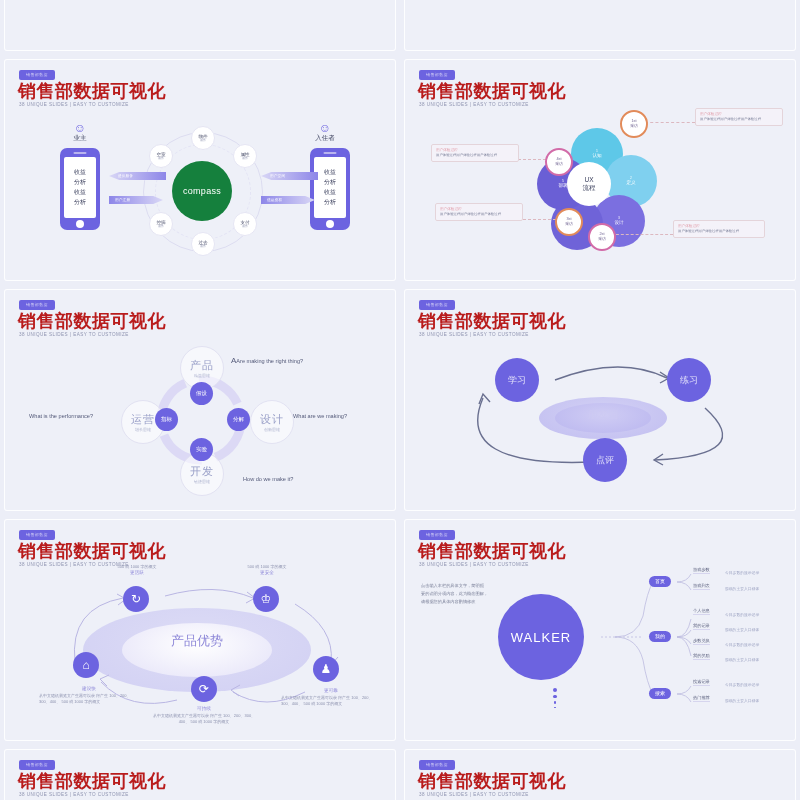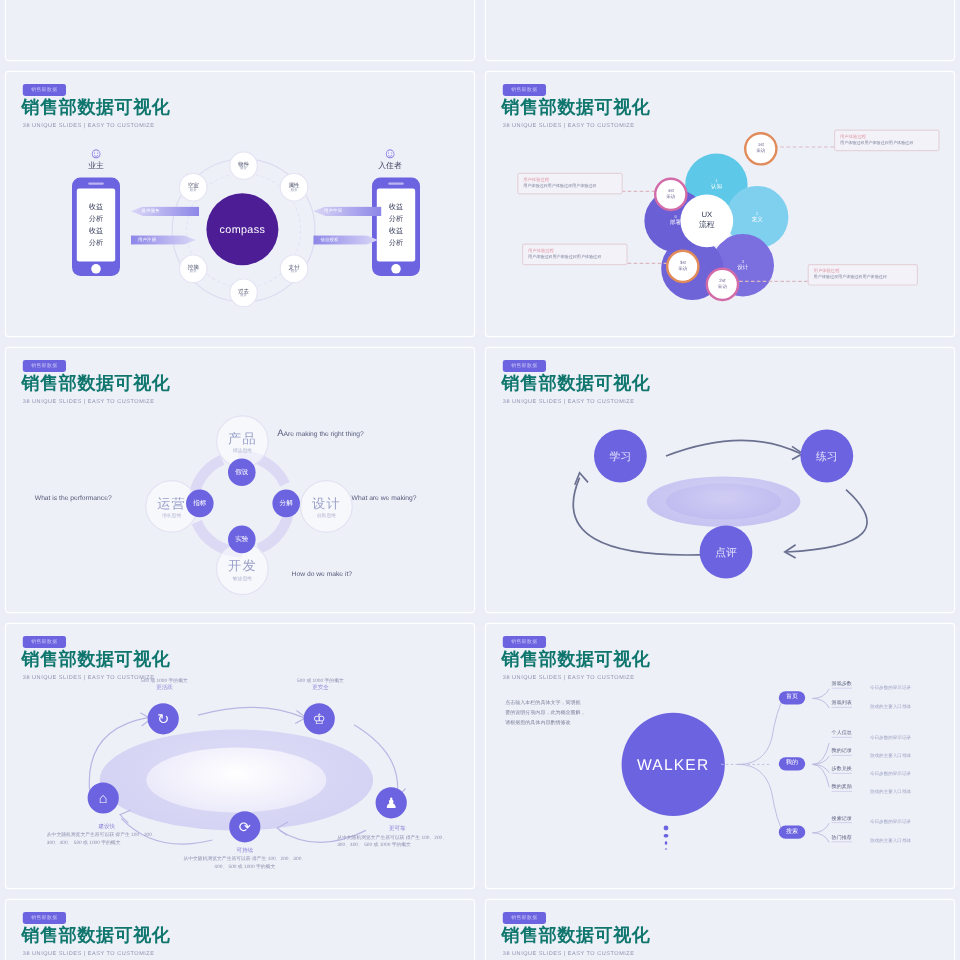--- a/index.html
+++ b/index.html
@@ -28,21 +28,21 @@
   
   .badge{
     position:absolute;left:14px;top:10px;
     background:#6c63e0;color:#cfcbf5;
     font-size:4px;letter-spacing:.4px;
     padding:3px 7px;border-radius:2px;
     line-height:1;white-space:nowrap;
   }
   .s-title{
     position:absolute;left:13px;top:22px;
-    font-size:15px;font-weight:bold;color:#0f766e;
+    font-size:18px;font-weight:bold;color:#b91c1c;
     letter-spacing:.5px;line-height:1.1;
   }
   .s-sub{
     position:absolute;left:14px;top:42px;
     font-size:4.6px;color:#8e93b0;letter-spacing:.45px;
     white-space:nowrap;
   }
 
   
   .circ{position:absolute;border-radius:50%;display:flex;align-items:center;
@@ -59,21 +59,21 @@
         font-size:6px;color:#3a3f5c;}
   .phone .notch{position:absolute;left:50%;transform:translateX(-50%);top:4px;
         width:13px;height:1.5px;background:#b9b4ef;border-radius:2px;}
   .phone .home{position:absolute;left:50%;transform:translateX(-50%);bottom:2px;
         width:8px;height:8px;background:#fff;border-radius:50%;}
   .person{position:absolute;text-align:center;font-size:6.5px;color:#3a3f5c;}
   .person .ico{font-size:12px;color:#6c63e0;display:block;line-height:1;}
   .sat{width:22px;height:22px;background:#fff;border:1px solid #e5e5f3;
        font-size:4.6px;color:#4a4f6b;flex-direction:column;}
   .sat small{font-size:3px;color:#9a9fb8;}
-  .core{width:60px;height:60px;background:#4c1d95;color:#fff;font-size:9px;
+  .core{width:60px;height:60px;background:#15803d;color:#fff;font-size:9px;
         letter-spacing:.3px;text-align:right;}
   .arrow{position:absolute;height:8px;display:flex;align-items:center;
          font-size:3.6px;color:#fff;padding-left:6px;letter-spacing:.2px;}
   .arr-r{background:linear-gradient(90deg,#8d86e8,#d9d7f6);
          clip-path:polygon(0 0,82% 0,100% 50%,82% 100%,0 100%);}
   .arr-l{background:linear-gradient(270deg,#8d86e8,#d9d7f6);
          clip-path:polygon(18% 0,100% 0,100% 100%,18% 100%,0 50%);
          padding-left:9px;}
 
   
@@ -364,20 +364,21 @@
   </div>
 
   <div class="slide">
     <div class="slide-inner">
       <div class="badge">销售部数据</div>
       <div class="s-title">销售部数据可视化</div>
       <div class="s-sub">38 UNIQUE SLIDES | EASY TO CUSTOMIZE</div>
 
       <div class="disc" style="width:228px;height:84px;left:78px;top:88px;opacity:.55;"></div>
       <div class="disc" style="width:150px;height:54px;left:117px;top:103px;background:radial-gradient(ellipse at 50% 40%,#fff,#e4e2f8);"></div>
+      <div class="txt" style="left:117px;top:112px;width:150px;text-align:center;font-size:13px;color:#8d87d8;">产品优势</div>
 
       <svg class="ov">
         <path d="M70 142 Q64 88 118 78" fill="none" stroke="#b9b6e3" stroke-width="1"></path>
         <path d="M112 74 l9 5 -8 6" fill="none" stroke="#b9b6e3" stroke-width="1"></path>
         <path d="M160 76 Q210 62 248 78" fill="none" stroke="#b9b6e3" stroke-width="1"></path>
         <path d="M242 72 l8 6 -9 5" fill="none" stroke="#b9b6e3" stroke-width="1"></path>
         <path d="M290 84 Q330 108 326 142" fill="none" stroke="#b9b6e3" stroke-width="1"></path>
         <path d="M320 136 l6 9 7 -8" fill="none" stroke="#b9b6e3" stroke-width="1"></path>
         <path d="M300 172 Q260 192 228 172" fill="none" stroke="#b9b6e3" stroke-width="1"></path>
         <path d="M234 176 l-8 -6 9 -5" fill="none" stroke="#b9b6e3" stroke-width="1"></path>
@@ -422,21 +423,21 @@
       <div class="badge">销售部数据</div>
       <div class="s-title">销售部数据可视化</div>
       <div class="s-sub">38 UNIQUE SLIDES | EASY TO CUSTOMIZE</div>
 
       <div class="body-txt" style="left:16px;top:62px;width:92px;">
         <div>点击输入本栏的具体文字，简明扼</div>
         <div>要的说明分项内容，此为概念图解，</div>
         <div>请根据您的具体内容酌情修改</div>
       </div>
 
-      <div class="walk" style="left:113px;top:74px;">WALKER</div>
+      <div class="walk" style="left:93px;top:74px;">WALKER</div>
 
       <div class="dots" style="left:148px;top:168px;">
         <i style="width:4px;height:4px;"></i>
         <i style="width:3.2px;height:3.2px;"></i>
         <i style="width:2.4px;height:2.4px;"></i>
         <i style="width:1.6px;height:1.6px;"></i>
       </div>
 
       <svg class="ov">
         <path d="M196 117 h14" stroke="#bdbbe0" stroke-width=".8" fill="none" stroke-dasharray="2 2"></path>

